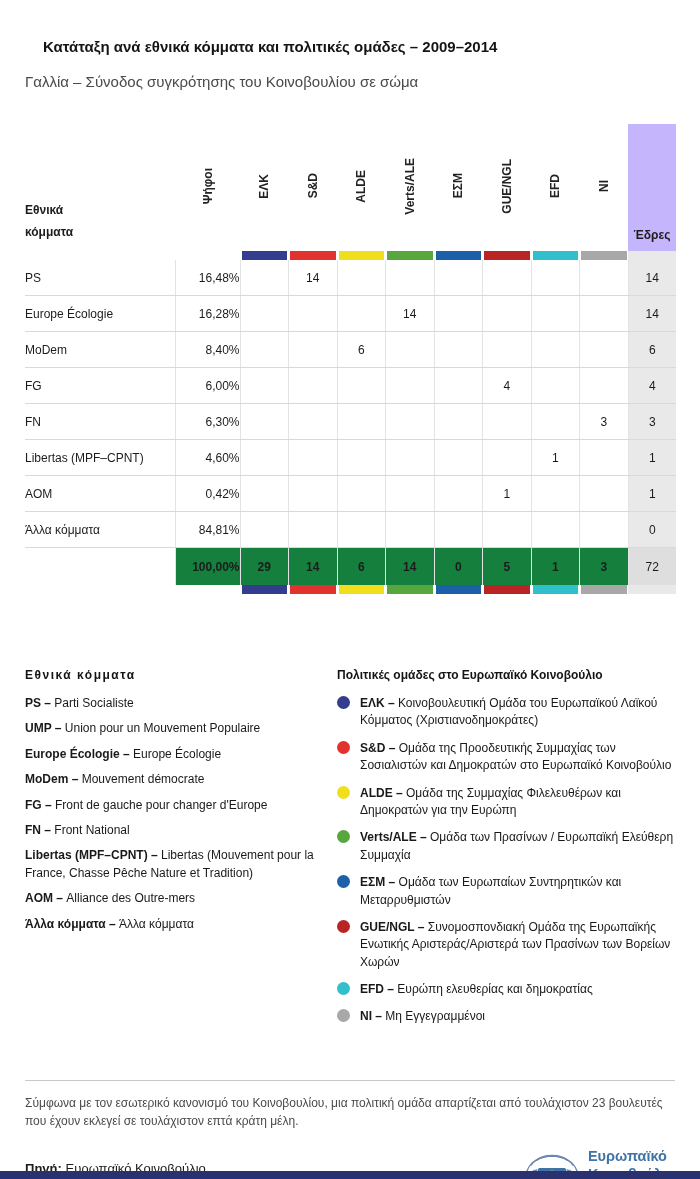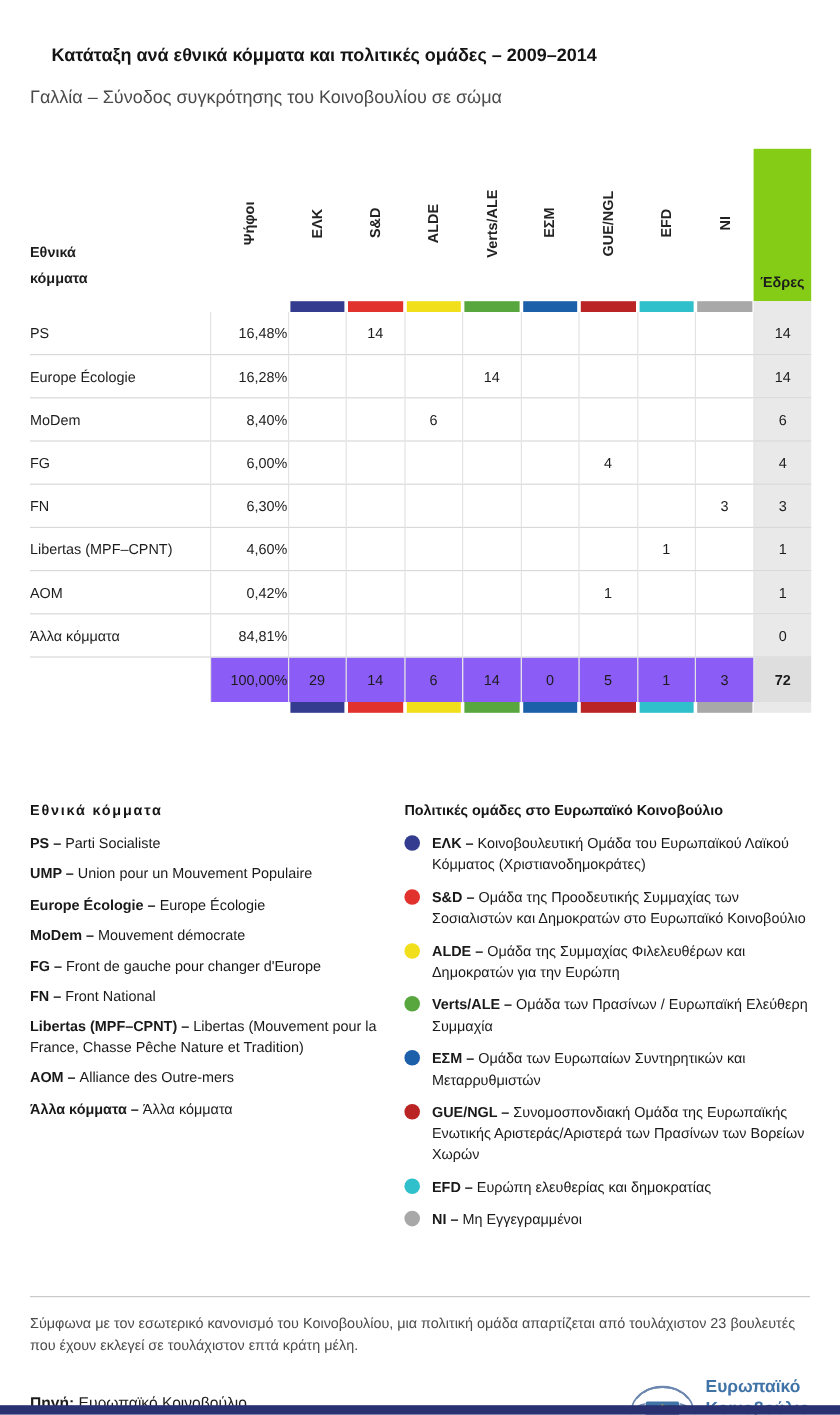--- a/index.html
+++ b/index.html
@@ -12,33 +12,33 @@
   .title{font-size:15px;font-weight:700;color:#141414;margin:18px}
   .subtitle{margin-top:12px;font-size:15px;color:#4a4a4a}
 
   table.results{border-collapse:collapse;table-layout:fixed;width:651px;margin-top:34px}
   .results th,.results td{padding:0;font-size:12px;font-weight:400;color:#1c1c1c}
   .th-rot{height:127px;vertical-align:middle;text-align:center}
   .vert{display:inline-block;writing-mode:vertical-rl;transform:rotate(180deg);
         font-weight:700;font-size:12px;white-space:nowrap;color:#222}
   .th-party{vertical-align:bottom;text-align:left}
   .party-h-label{font-weight:700;line-height:1.85;padding-bottom:8px;width:80px;font-size:12px}
-  .th-seats{vertical-align:bottom;background:#84cc16}
+  .th-seats{vertical-align:bottom;background:#c4b5fd}
   .seats-h-label{font-weight:700;padding-bottom:9px;font-size:12px}
   .bar-row td{height:9px;line-height:0}
   .bar{height:9px;margin:0 1.5px}
   .seats-bg{background:#e9e9e9}
   .body-row td{height:35px;border-bottom:1px solid #d9d9d9;vertical-align:middle}
   .td-party{font-weight:700;text-align:left}
   .td-votes{text-align:right;padding-right:8px;border-left:1px solid #e3e3e3}
   .td-num{text-align:center;border-left:1px solid #e3e3e3}
   .td-seats{text-align:center;font-weight:700;border-left:1px solid #e3e3e3}
   .total-row td{height:37px;vertical-align:middle}
-  .total-row .td-votes,.total-row .td-num{background:#8b5cf6;font-weight:400}
-  .total-row .td-seats{background:#dedede;font-weight:700}
+  .total-row .td-votes,.total-row .td-num{background:#15803d;font-weight:700}
+  .total-row .td-seats{background:#dedede;font-weight:400}
 
   .legend{display:flex;justify-content:space-between;margin-top:74px}
   .legend-left{width:312px}
   .legend-right{width:338px}
   .legend-title{font-size:12px;font-weight:700;margin-bottom:13px;color:#141414}
   .legend-title.spaced{letter-spacing:1.5px}
   .p-item{font-size:12px;line-height:1.45;margin-bottom:8px}
   .p-item b{font-weight:700}
   .g-item{display:flex;font-size:12px;line-height:1.45;margin-bottom:10px}
   .g-item b{font-weight:700}

